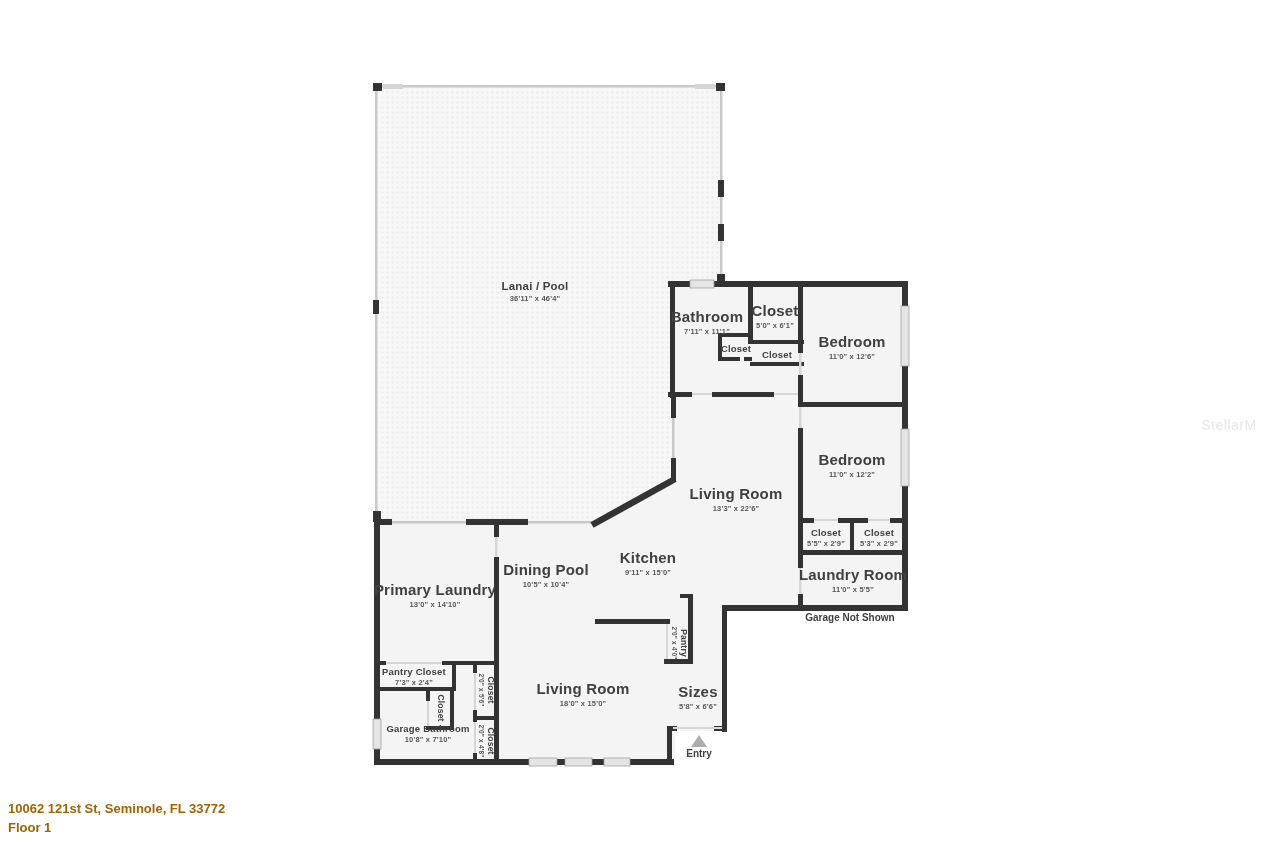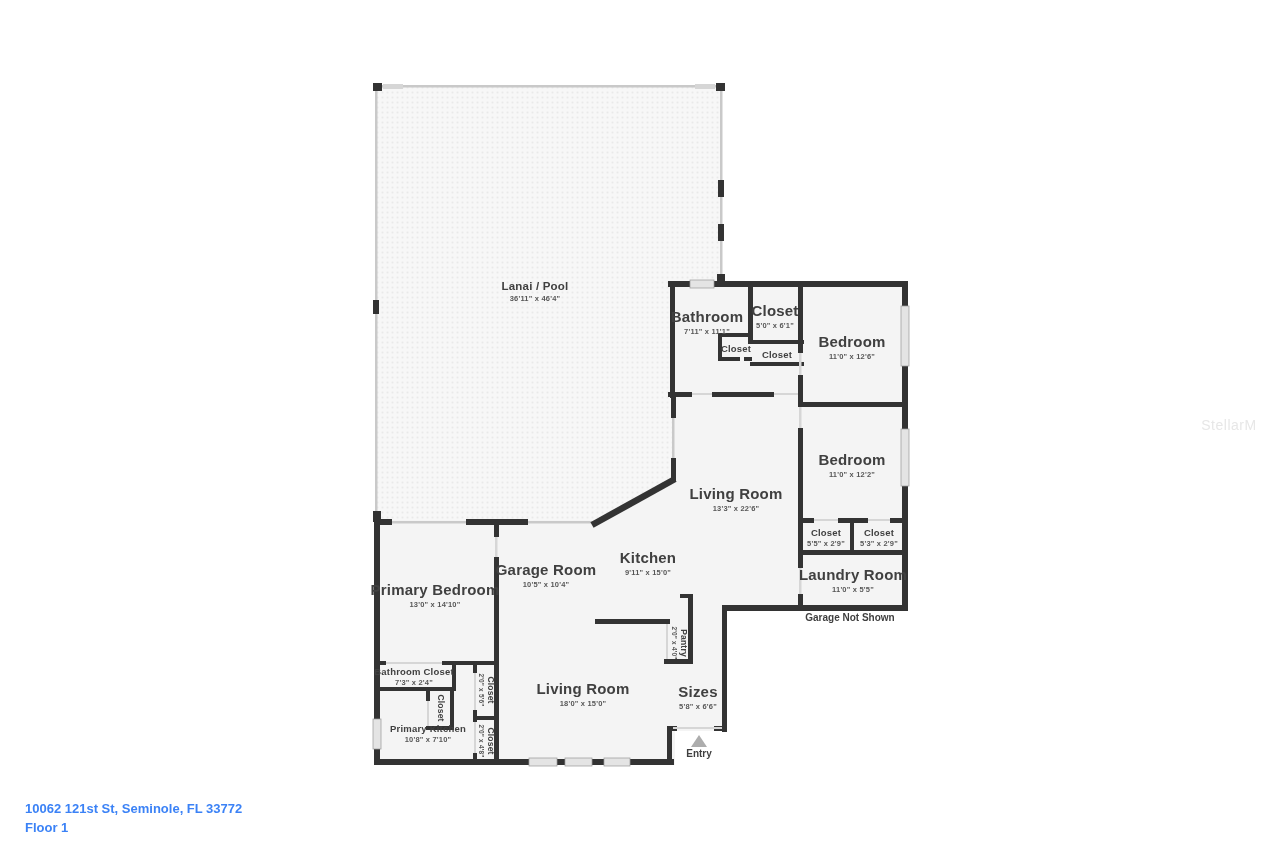--- a/index.html
+++ b/index.html
@@ -20,21 +20,21 @@
   .room-label .rd{display:block;font-size:7.5px;font-weight:600;color:#575757;letter-spacing:.2px;}
   .room-label.lg .rn{font-size:11.5px;}
   .room-label.sm .rn{font-size:9.5px;}
   .room-label.rot{transform:translate(-50%,-50%) rotate(90deg);}
   .room-label.rot .rn{font-size:8.5px;}
   .room-label.rot .rd{font-size:6.5px;}
   .note{
     position:absolute;transform:translate(-50%,-50%);white-space:nowrap;
     font-size:10px;font-weight:700;color:#3f3f3f;z-index:5;
   }
-  #address-block{position:absolute;left:25px;top:801px;color:#3b82f6;z-index:5;}
+  #address-block{position:absolute;left:8px;top:801px;color:#a16207;z-index:5;}
   #address-line{font-size:13px;font-weight:700;}
   #floor-line{font-size:13px;font-weight:700;margin-top:4px;}
   #disclaimer{
     position:absolute;left:640px;top:833px;transform:translate(-50%,-50%);
     font-size:10.5px;font-weight:700;color:#3b3b3b;white-space:nowrap;z-index:5;
   }
   #watermark{
     position:absolute;left:1238px;top:425px;transform:translate(-50%,-50%);
     font-size:14px;font-weight:400;color:#e7e7e7;letter-spacing:.5px;z-index:5;
   }
@@ -204,36 +204,36 @@
   </div>
   <div class="room-label" style="left:853px;top:580px">
     <span class="rn">Laundry Room</span>
     <span class="rd">11'0" x 5'5"</span>
   </div>
   <div class="room-label" style="left:648px;top:563px">
     <span class="rn">Kitchen</span>
     <span class="rd">9'11" x 15'0"</span>
   </div>
   <div class="room-label" style="left:546px;top:575px">
-    <span class="rn">Garage Room</span>
+    <span class="rn">Dining Pool</span>
     <span class="rd">10'5" x 10'4"</span>
   </div>
   <div class="room-label" style="left:435px;top:595px">
-    <span class="rn">Primary Bedroom</span>
+    <span class="rn">Primary Laundry</span>
     <span class="rd">13'0" x 14'10"</span>
   </div>
   <div class="room-label sm" style="left:414px;top:677px">
-    <span class="rn">Bathroom Closet</span>
+    <span class="rn">Pantry Closet</span>
     <span class="rd">7'3" x 2'4"</span>
   </div>
   <div class="room-label rot" style="left:440px;top:708px">
     <span class="rn">Closet</span>
   </div>
   <div class="room-label sm" style="left:428px;top:734px">
-    <span class="rn">Primary Kitchen</span>
+    <span class="rn">Garage Bathroom</span>
     <span class="rd">10'8" x 7'10"</span>
   </div>
   <div class="room-label rot" style="left:486px;top:690px">
     <span class="rn">Closet</span>
     <span class="rd">2'0" x 5'6"</span>
   </div>
   <div class="room-label rot" style="left:486px;top:741px">
     <span class="rn">Closet</span>
     <span class="rd">2'0" x 4'8"</span>
   </div>

